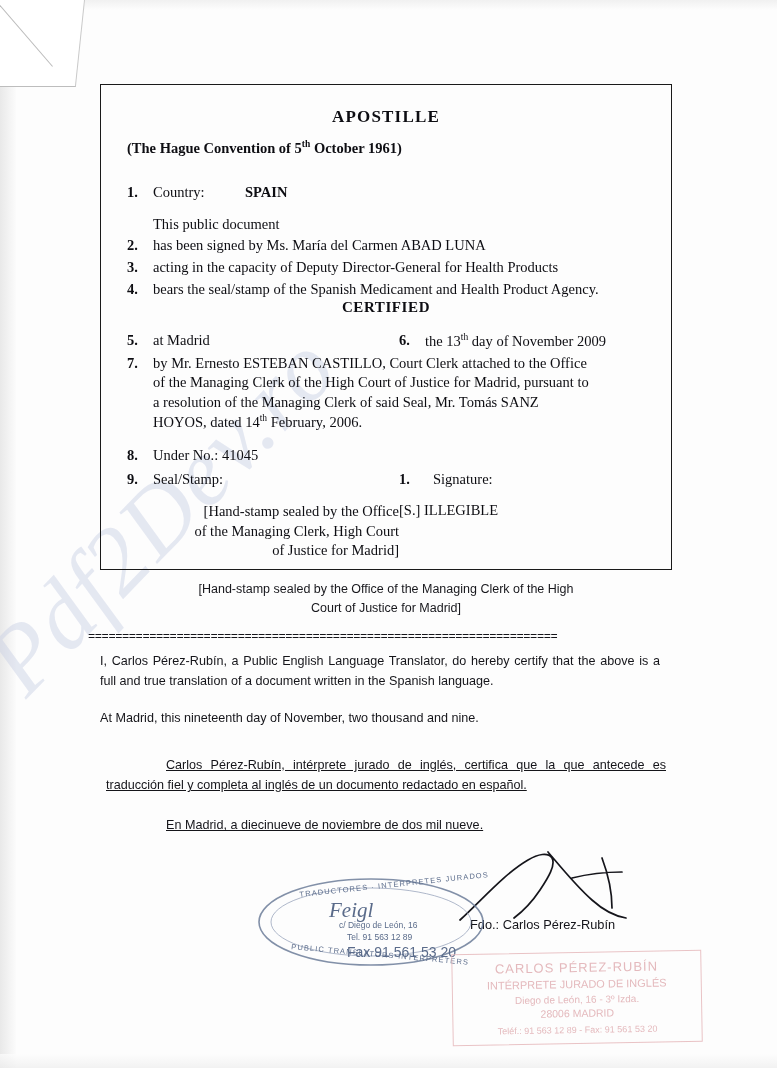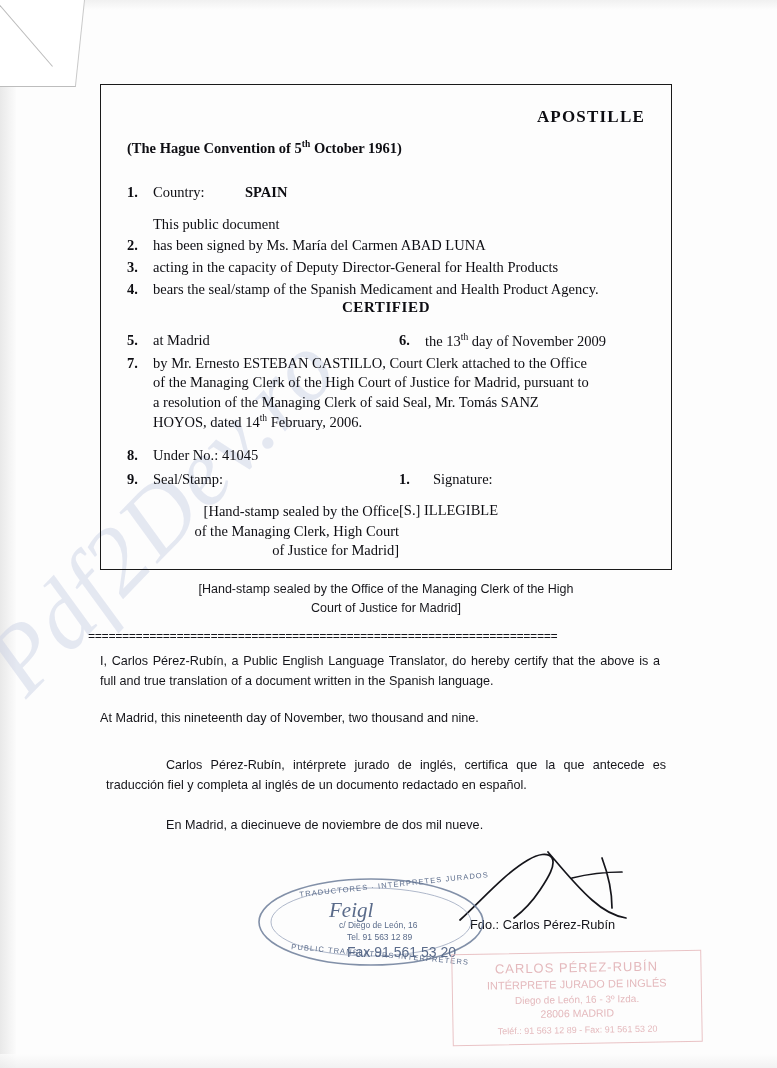--- a/index.html
+++ b/index.html
@@ -83,21 +83,21 @@
     width: 572px;
     height: 486px;
     border: 1px solid #1a1a1a;
     box-sizing: border-box;
     background: transparent;
   }
   .ap-inner {
     padding: 22px 26px 0 26px;
   }
   .ap-title {
-    text-align: right;
+    text-align: center;
     font-weight: bold;
     font-size: 17px;
     letter-spacing: 1.2px;
   }
   .ap-sub {
     text-align: left;
     font-weight: bold;
     font-size: 14.5px;
     margin-top: 12px;
   }
@@ -215,20 +215,21 @@
 
   .es-block {
     position: absolute;
     left: 106px;
     top: 755px;
     width: 560px;
     font-family: "Liberation Sans", sans-serif;
     font-size: 12.6px;
     line-height: 1.6;
     color: #15151a;
+    text-decoration: underline;
   }
   .es-block p { margin: 0 0 20px 0; text-align: justify; }
 
   
   .sig-name {
     position: absolute;
     left: 470px;
     top: 917px;
     font-family: "Liberation Sans", sans-serif;
     font-size: 12.8px;

